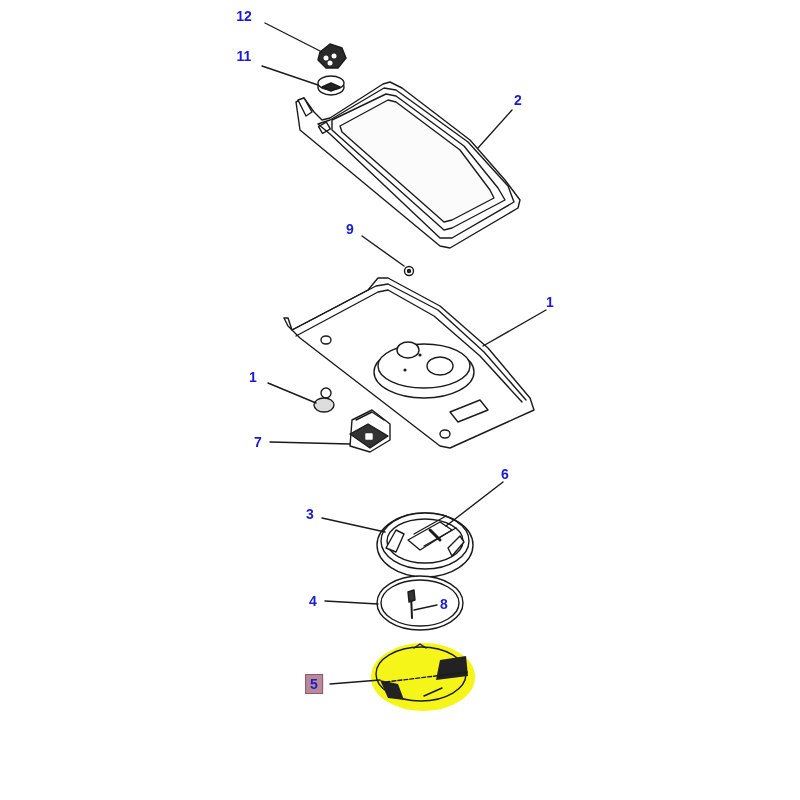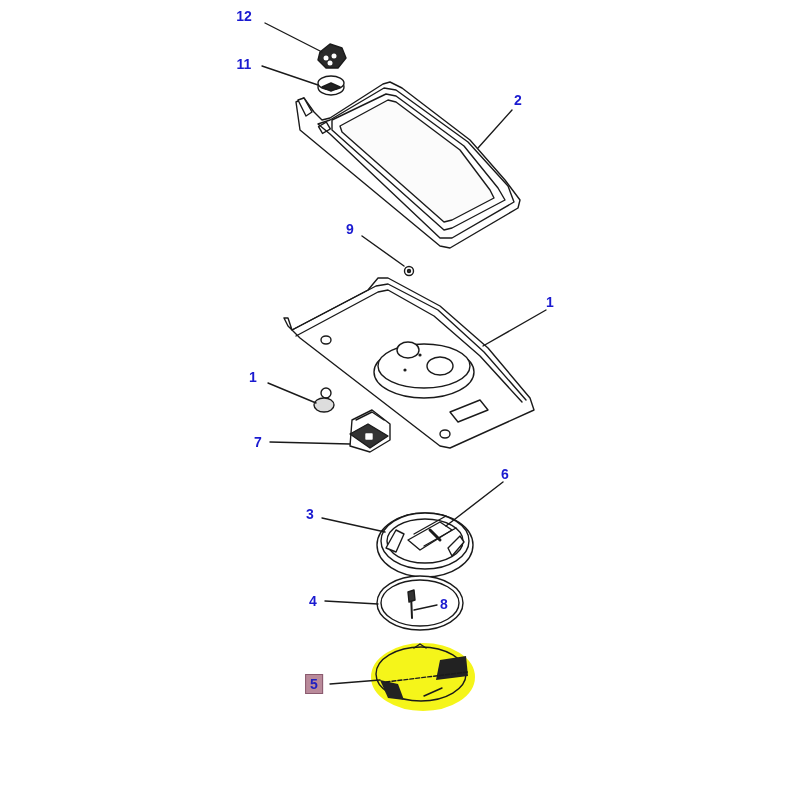--- a/index.html
+++ b/index.html
@@ -114,21 +114,21 @@
       <path d="M380 680 L398 684 L404 700 L388 698 Z" fill="#222" stroke="none"></path>
       <path d="M386 682 L468 672" stroke-dasharray="4 2"></path>
       <path d="M424 696 L442 688"></path>
       <path d="M414 648 L420 644 L426 648"></path>
     </g>
     <line x1="330" y1="684" x2="380" y2="680"></line>
   </g>
 </svg>
 
 <div class="callout" style="left:244px;top:16px;">12</div>
-<div class="callout" style="left:244px;top:64px;text-align:right;">11</div>
+<div class="callout" style="left:244px;top:56px;text-align:right;">11</div>
 <div class="callout" style="left:518px;top:100px;">2</div>
 <div class="callout" style="left:350px;top:229px;">9</div>
 <div class="callout" style="left:550px;top:302px;">1</div>
 <div class="callout" style="left:253px;top:377px;">1</div>
 <div class="callout" style="left:258px;top:442px;">7</div>
 <div class="callout" style="left:505px;top:474px;">6</div>
 <div class="callout" style="left:310px;top:514px;">3</div>
 <div class="callout" style="left:313px;top:601px;">4</div>
 <div class="callout" style="left:444px;top:604px;">8</div>
 <div class="callout selected" style="left:314px;top:684px;">5</div>

